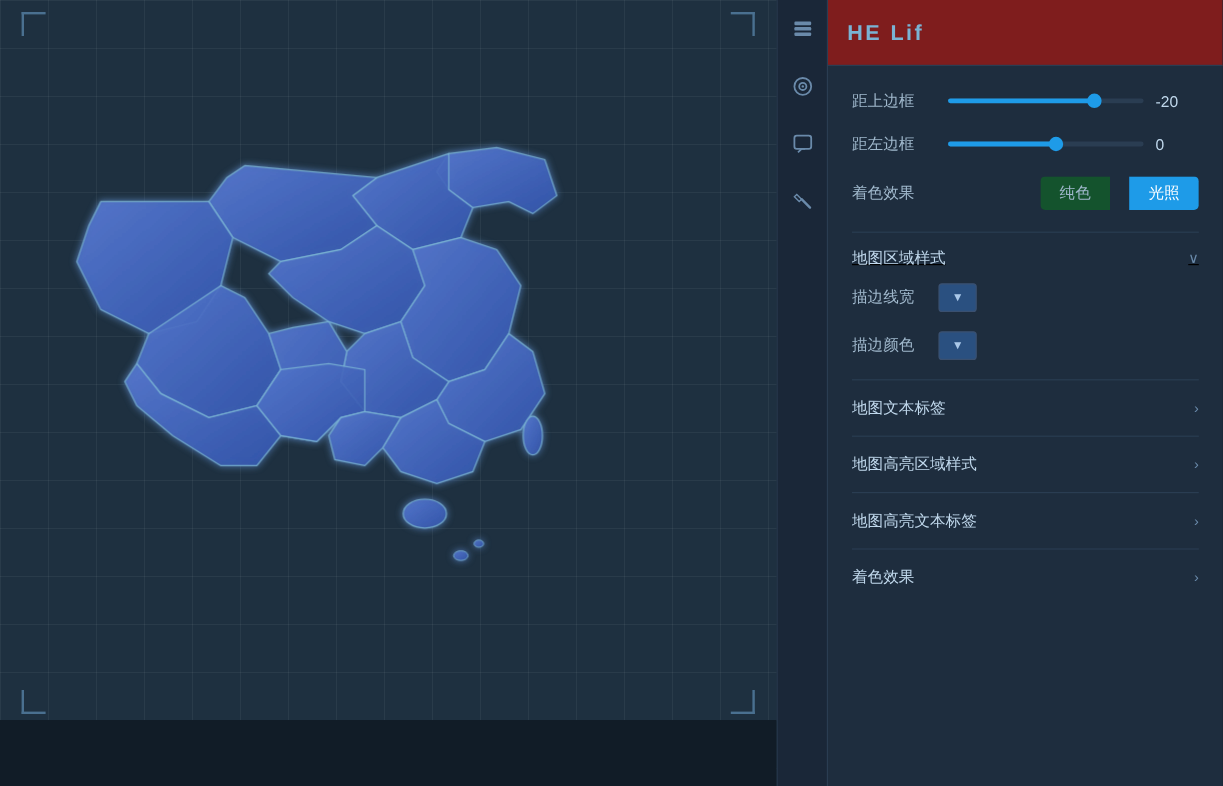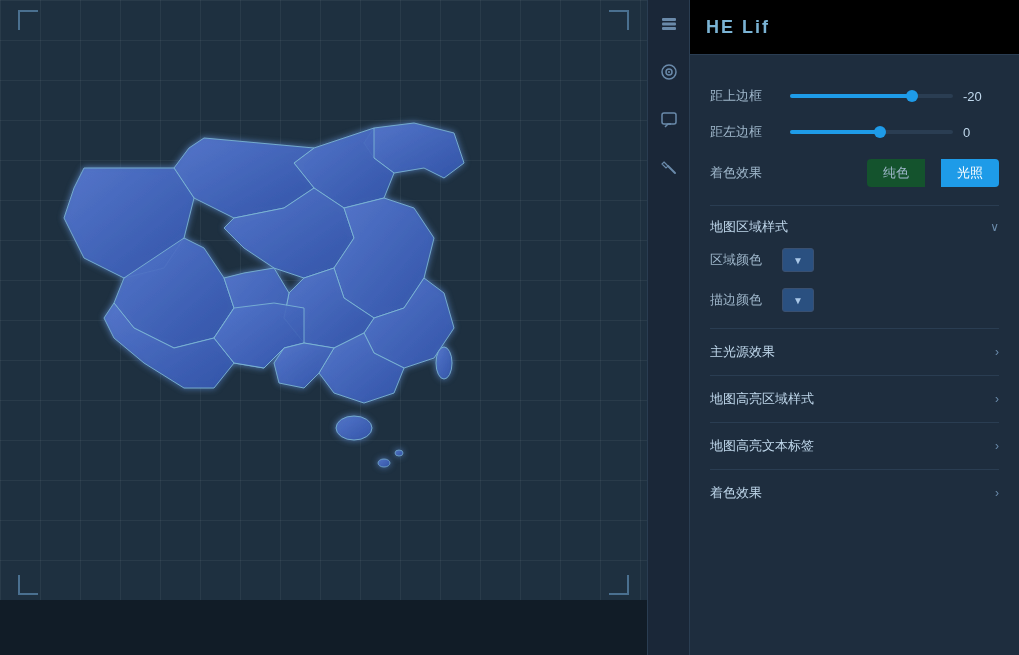--- a/index.html
+++ b/index.html
@@ -77,33 +77,33 @@
       width: 330px;
       background: #1e2d3e;
       border-left: 1px solid #2a3d52;
       overflow-y: auto;
       padding: 0;
     }
 
     
     .panel-header {
       height: 55px;
-      background: #000000;
+      background: #7f1d1d;
       border-bottom: 1px solid #2a3d52;
       display: flex;
       align-items: center;
       padding: 0 16px;
       color: #7ab3d4;
       font-size: 18px;
       font-weight: bold;
       letter-spacing: 2px;
     }
 
     .panel-content {
-      padding: 32px 20px;
+      padding: 20px 20px;
     }
 
     
     .slider-row {
       display: flex;
       align-items: center;
       margin-bottom: 18px;
       gap: 10px;
     }
 
@@ -185,20 +185,21 @@
     }
 
     
     .section-header {
       display: flex;
       align-items: center;
       justify-content: space-between;
       padding: 12px 0 12px 0;
       border-top: 1px solid #2a3d52;
       cursor: pointer;
+      text-decoration: underline;
     }
 
     .section-title {
       color: #c0d8ec;
       font-size: 13px;
     }
 
     .section-arrow {
       color: #6a8aaa;
       font-size: 12px;
@@ -402,37 +403,37 @@
         <button class="toggle-btn active">光照</button>
       </div>
     </div>
 
     <div class="section-header">
       <span class="section-title">地图区域样式</span>
       <span class="section-arrow">∨</span>
     </div>
 
     <div class="color-row">
-      <span class="color-label">区域颜色</span>
+      <span class="color-label">描边线宽</span>
       <div class="color-btn">
         <span class="color-btn-arrow">▼</span>
       </div>
     </div>
 
     <div class="color-row">
       <span class="color-label">描边颜色</span>
       <div class="color-btn">
         <span class="color-btn-arrow">▼</span>
       </div>
     </div>
 
 
     <div class="collapsible-section">
       <div class="collapsible-header">
-        <span class="collapsible-title">主光源效果</span>
+        <span class="collapsible-title">地图文本标签</span>
         <span class="collapsible-arrow">›</span>
       </div>
     </div>
 
     <div class="collapsible-section">
       <div class="collapsible-header">
         <span class="collapsible-title">地图高亮区域样式</span>
         <span class="collapsible-arrow">›</span>
       </div>
     </div>

